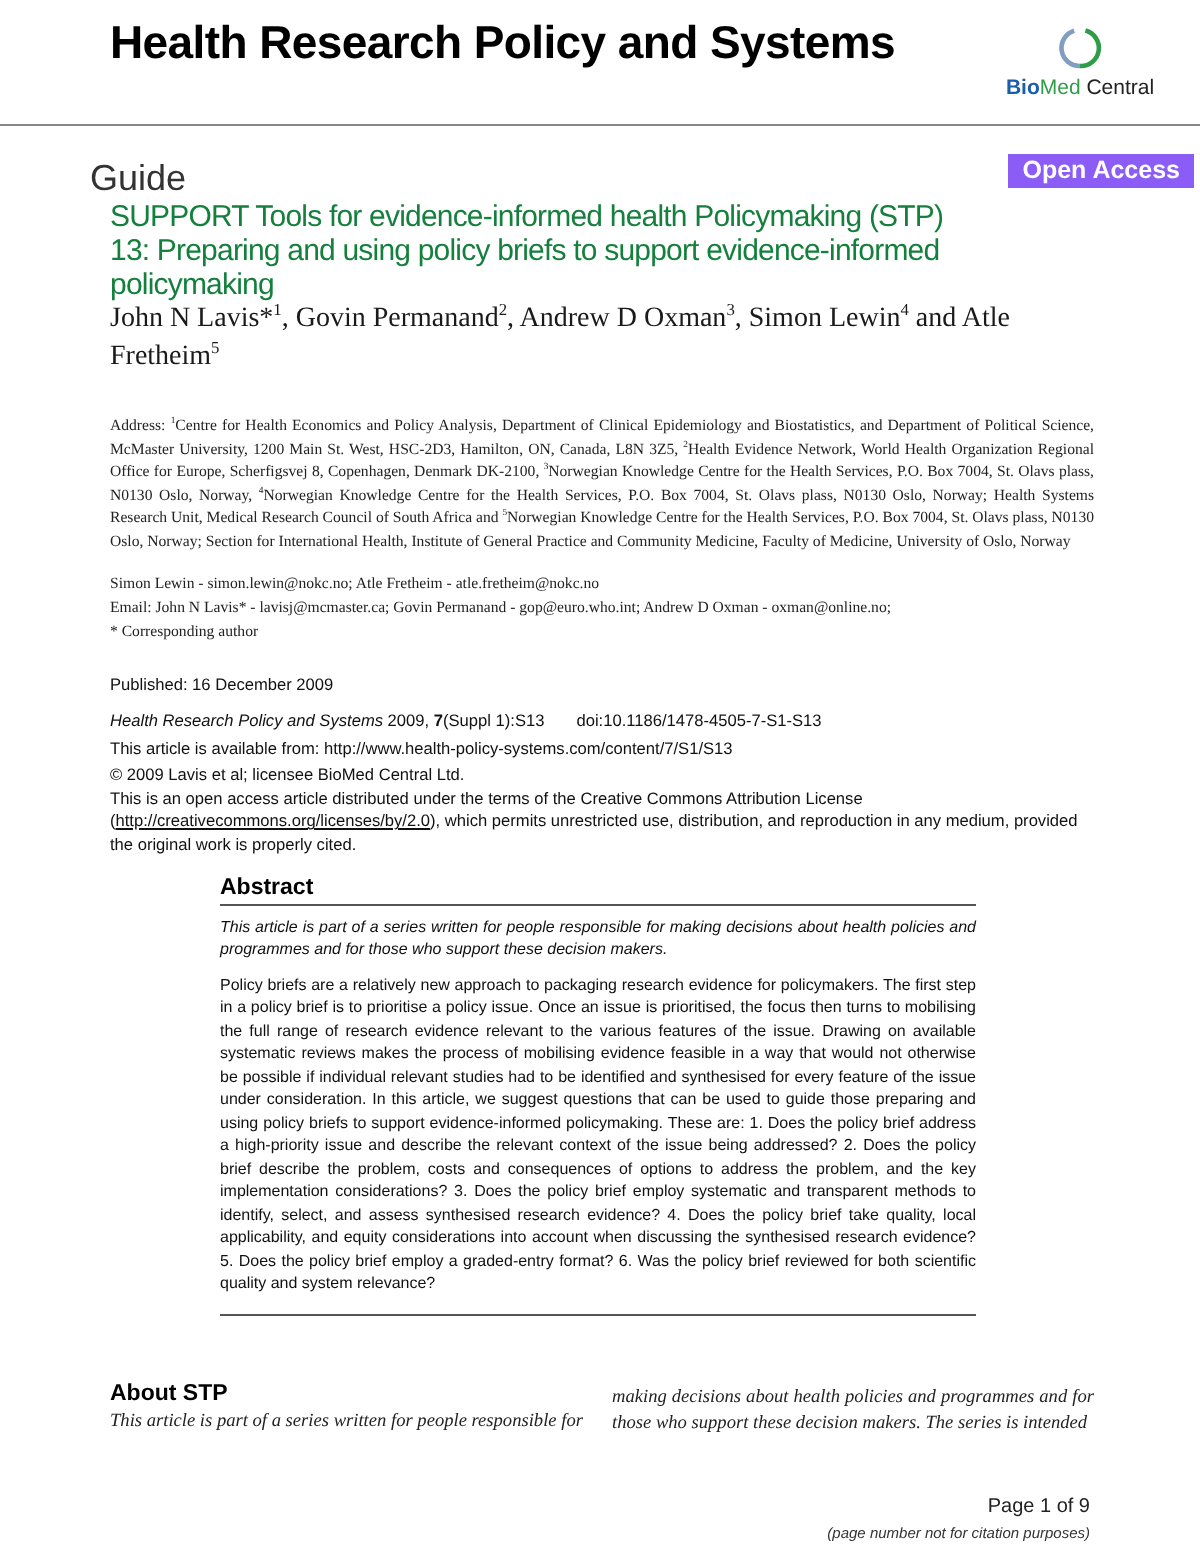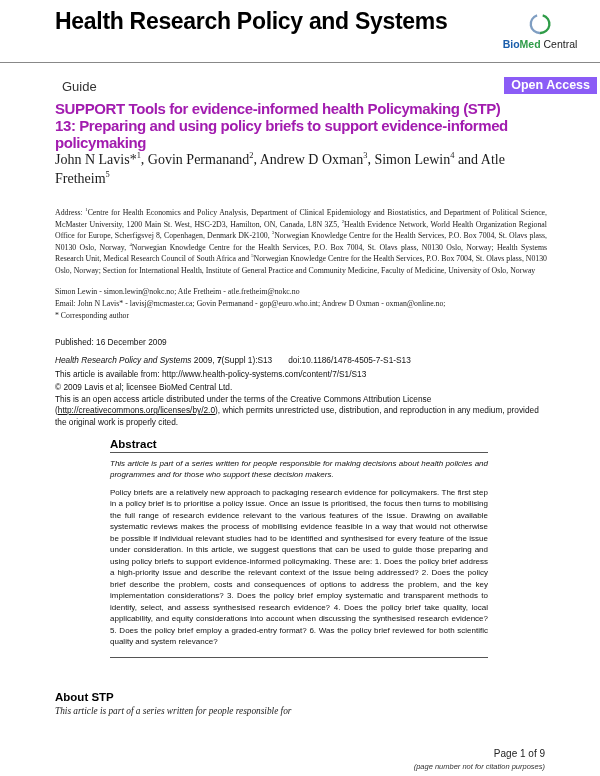--- a/index.html
+++ b/index.html
@@ -8,29 +8,29 @@
     font-family:"Liberation Sans", sans-serif; color:#111; overflow:hidden;
     margin:0 auto;
   }
   sup { font-size:0.6em; line-height:0; }
 
   .masthead-title { position:absolute; left:55px; top:8px; font-size:23px; font-weight:bold; letter-spacing:-0.3px; color:#000; white-space:nowrap; }
   .logo { position:absolute; left:497px; top:11px; width:86px; text-align:center; cursor:pointer; }
   .logo svg { display:block; margin:0 auto; }
   .logo-text { font-size:10.5px; margin-top:1px; white-space:nowrap; }
   .logo-bio { color:#1a5dab; font-weight:bold; }
-  .logo-med { color:#2f9c48; font-weight:bold; }
+  .logo-med { color:#2f9c48; font-weight:normal; }
   .logo-central { color:#222; }
 
   .rule-top { position:absolute; left:0; top:62px; width:600px; border-top:1px solid #888; }
 
-  .article-type { position:absolute; left:62px; top:79px; font-size:13px; color:#333; }
+  .article-type { position:absolute; left:45px; top:79px; font-size:18px; color:#333; }
   .open-access { position:absolute; right:3px; top:77px; background:#8b5cf6; color:#fff; font-weight:bold; font-size:12.5px; padding:1px 7px 2px; cursor:pointer; }
 
-  .title { position:absolute; left:55px; top:100px; width:498px; font-size:15px; font-weight:bold; letter-spacing:-0.4px; line-height:17px; color:#a21caf; }
+  .title { position:absolute; left:55px; top:100px; width:498px; font-size:15px; font-weight:normal; letter-spacing:-0.4px; line-height:17px; color:#15803d; }
   .title span { display:block; }
 
   .authors { position:absolute; left:55px; top:151px; width:496px; font-family:"Liberation Serif", serif; font-size:14px; line-height:18.5px; color:#1a1a1a; }
 
   .address { position:absolute; left:55px; top:207px; width:492px; font-family:"Liberation Serif", serif; font-size:7.8px; line-height:11.6px; text-align:justify; color:#222; }
   .email { position:absolute; left:55px; top:286px; width:492px; font-family:"Liberation Serif", serif; font-size:7.8px; line-height:11.6px; color:#222; }
   .corresponding { position:absolute; left:55px; top:311px; font-family:"Liberation Serif", serif; font-size:7.8px; color:#222; }
 
   .published { position:absolute; left:55px; top:337px; font-size:8.3px; }
   .citation  { position:absolute; left:55px; top:355px; font-size:8.3px; }
@@ -119,17 +119,20 @@
     <p class="abstract-preamble">This article is part of a series written for people responsible for making decisions about health policies and programmes and for those who support these decision makers.</p>
     <p class="abstract-body">Policy briefs are a relatively new approach to packaging research evidence for policymakers. The first step in a policy brief is to prioritise a policy issue. Once an issue is prioritised, the focus then turns to mobilising the full range of research evidence relevant to the various features of the issue. Drawing on available systematic reviews makes the process of mobilising evidence feasible in a way that would not otherwise be possible if individual relevant studies had to be identified and synthesised for every feature of the issue under consideration. In this article, we suggest questions that can be used to guide those preparing and using policy briefs to support evidence-informed policymaking. These are: 1. Does the policy brief address a high-priority issue and describe the relevant context of the issue being addressed? 2. Does the policy brief describe the problem, costs and consequences of options to address the problem, and the key implementation considerations? 3. Does the policy brief employ systematic and transparent methods to identify, select, and assess synthesised research evidence? 4. Does the policy brief take quality, local applicability, and equity considerations into account when discussing the synthesised research evidence? 5. Does the policy brief employ a graded-entry format? 6. Was the policy brief reviewed for both scientific quality and system relevance?</p>
     <div class="abstract-rule-bottom"></div>
   </div>
 
   <div class="about-col1">
     <div class="about-heading">About STP</div>
     <div class="about-text">This article is part of a series written for people responsible for</div>
   </div>
 
+  <div class="about-col2">
+    <div class="about-text">making decisions about health policies and programmes and for those who support these decision makers. The series is intended</div>
+  </div>
 
   <div class="footer-page">Page 1 of 9</div>
   <div class="footer-note">(page number not for citation purposes)</div>
 
 </div>
 
 </body></html>

